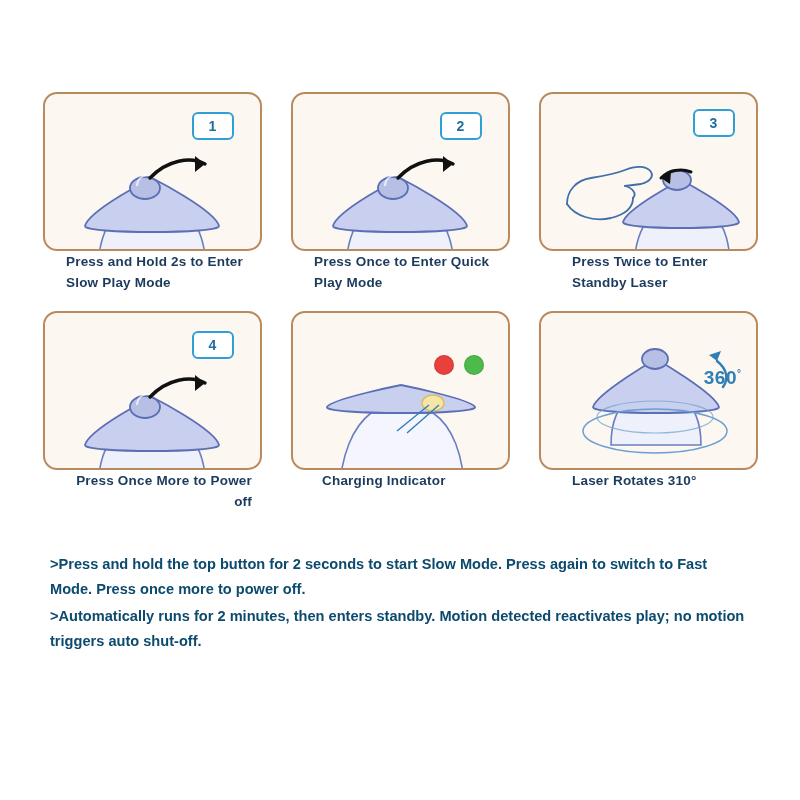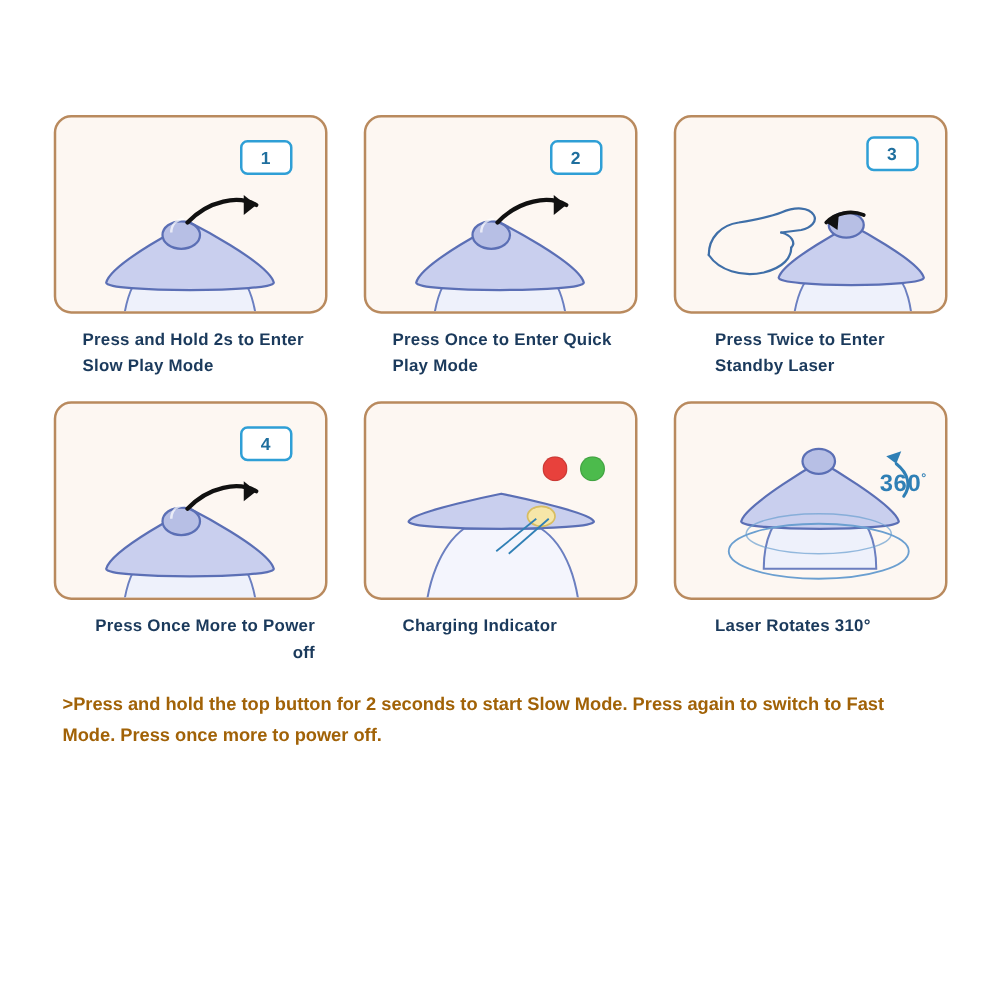--- a/index.html
+++ b/index.html
@@ -38,21 +38,21 @@
     position: relative;
     width: 215px;
     height: 155px;
     border: 2px solid #b98a5e;
     border-radius: 14px;
     background: #fdf7f2;
     overflow: hidden;
   }
   .caption {
     width: 200px;
-    margin-top: 10px;
+    margin-top: 0;
     padding-left: 14px;
     box-sizing: border-box;
     color: #1b3a5c;
     font-size: 13.5px;
     font-weight: bold;
     line-height: 21px;
     letter-spacing: 0.2px;
   }
   .row2 .panel { }
   .row-spacer { height: 18px; width: 100%; }
@@ -97,21 +97,21 @@
     height: 18px;
     border-radius: 50%;
     border: 1px solid rgba(0,0,0,0.12);
   }
 
   .notes {
     position: absolute;
     left: 50px;
     top: 552px;
     width: 700px;
-    color: #a16207;
+    color: #0c4a6e;
     font-size: 14.6px;
     font-weight: bold;
     line-height: 25px;
   }
   .note-line {
     margin-bottom: 2px;
   }
 </style>
 </head>
 <body>
@@ -230,15 +230,16 @@
         </svg>
         <div class="rot-label"><span>360</span><sup>°</sup></div>
       </div>
       <div class="caption" style="padding-left:24px;">Laser Rotates 310°</div>
     </div>
 
   </div>
 
   <div class="notes">
     <div class="note-line">&gt;Press and hold the top button for 2 seconds to start Slow Mode. Press again to switch to Fast Mode. Press once more to power off.</div>
+    <div class="note-line">&gt;Automatically runs for 2 minutes, then enters standby. Motion detected reactivates play; no motion triggers auto shut-off.</div>
   </div>
 
 </div>
 
 </body></html>

